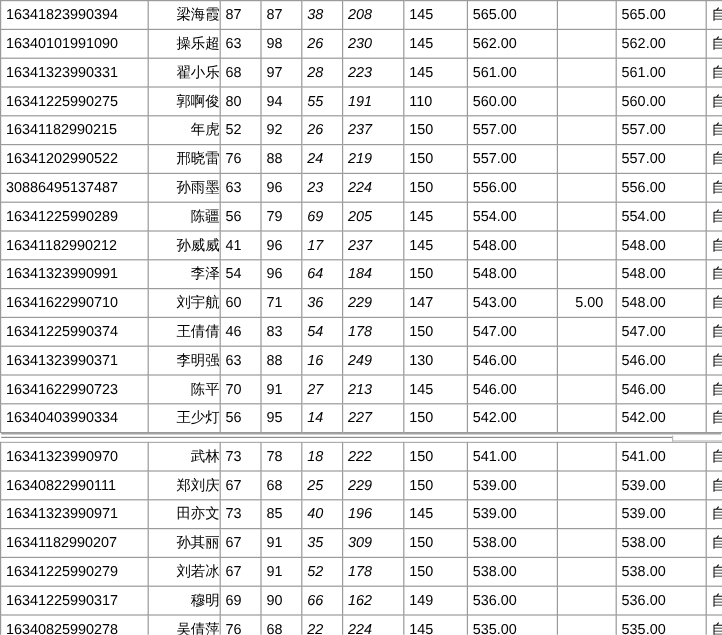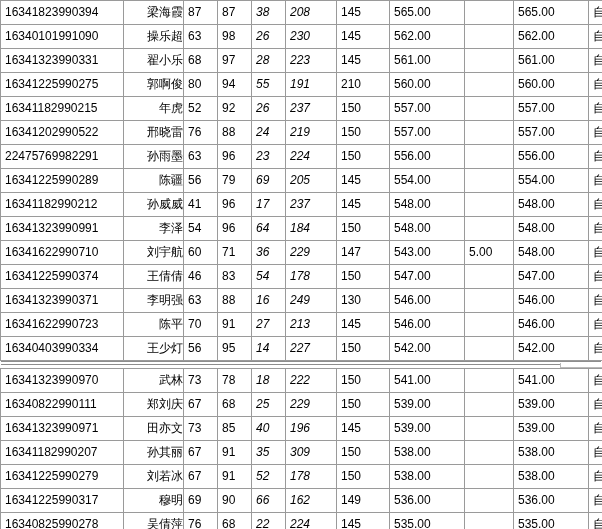--- a/index.html
+++ b/index.html
@@ -45,21 +45,21 @@
 
   
   .c-id    { width: 118px; }
   .c-name  { width: 55px;  font-family: Liberation Sans, sans-serif; font-size: 12.5px; text-align: right; }
   .c-n1    { width: 29px;  }
   .c-n2    { width: 29px;  }
   .c-n3    { width: 29px; font-style: italic;  }
   .c-n4    { width: 46px; font-style: italic;  }
   .c-n5    { width: 48px;  }
   .c-s1    { width: 70px;  }
-  .c-bonus { width: 44px;  }
+  .c-bonus { width: 44px; text-align: center;  }
   .c-s2    { width: 70px;  }
   .c-major { width: 62px;  font-family: "DejaVu Sans", sans-serif; font-size: 12.5px; }
 
   
   .page-gap {
     height: 7px;
     width: 602px;
     background: #ffffff;
     position: relative;
   }
@@ -130,21 +130,21 @@
           <td class="c-s2">561.00</td>
           <td class="c-major">自动化</td>
         </tr>
         <tr>
           <td class="c-id">16341225990275</td>
           <td class="c-name">郭啊俊</td>
           <td class="c-n1">80</td>
           <td class="c-n2">94</td>
           <td class="c-n3">55</td>
           <td class="c-n4">191</td>
-          <td class="c-n5">210</td>
+          <td class="c-n5">110</td>
           <td class="c-s1">560.00</td>
           <td class="c-bonus"></td>
           <td class="c-s2">560.00</td>
           <td class="c-major">自动化</td>
         </tr>
         <tr>
           <td class="c-id">16341182990215</td>
           <td class="c-name">年虎</td>
           <td class="c-n1">52</td>
           <td class="c-n2">92</td>
@@ -163,21 +163,21 @@
           <td class="c-n2">88</td>
           <td class="c-n3">24</td>
           <td class="c-n4">219</td>
           <td class="c-n5">150</td>
           <td class="c-s1">557.00</td>
           <td class="c-bonus"></td>
           <td class="c-s2">557.00</td>
           <td class="c-major">自动化</td>
         </tr>
         <tr>
-          <td class="c-id">22475769982291</td>
+          <td class="c-id">30886495137487</td>
           <td class="c-name">孙雨墨</td>
           <td class="c-n1">63</td>
           <td class="c-n2">96</td>
           <td class="c-n3">23</td>
           <td class="c-n4">224</td>
           <td class="c-n5">150</td>
           <td class="c-s1">556.00</td>
           <td class="c-bonus"></td>
           <td class="c-s2">556.00</td>
           <td class="c-major">自动化</td>

